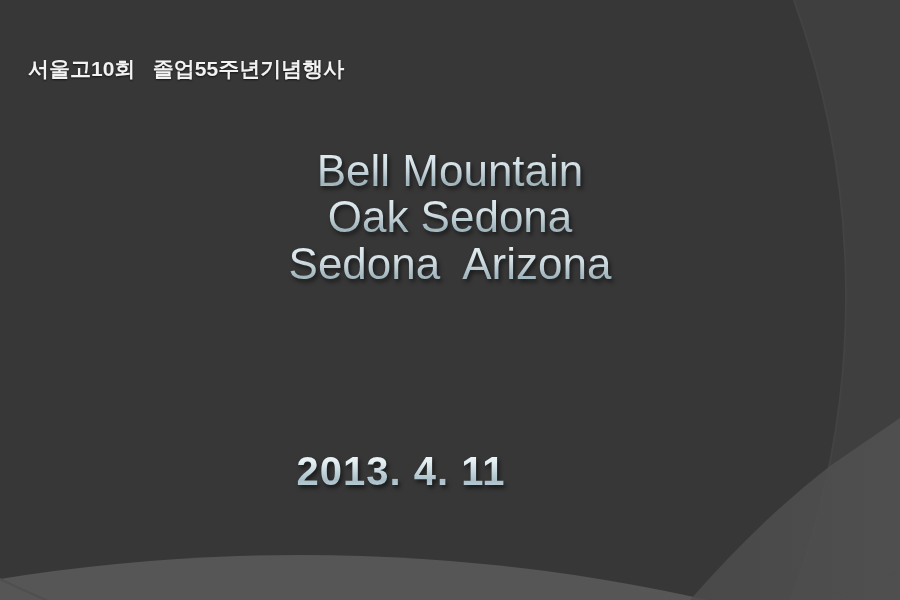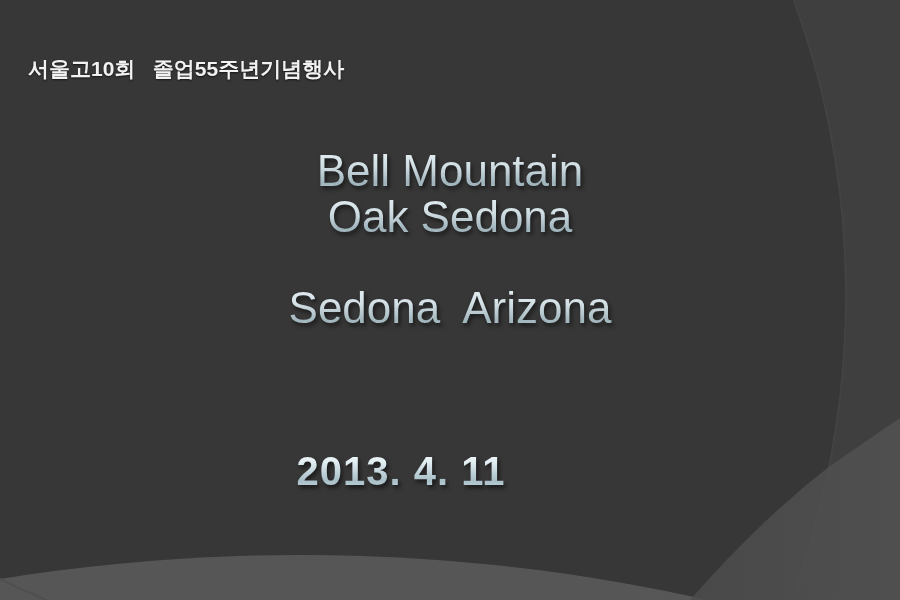--- a/index.html
+++ b/index.html
@@ -60,21 +60,20 @@
     color: #c3d2d8;
     background: linear-gradient(to bottom, #e7f1f4 0%, #cfdde2 42%, #9fb3bb 76%, #b8c9d0 100%);
     -webkit-background-clip: text;
     background-clip: text;
     -webkit-text-fill-color: transparent;
     filter: drop-shadow(2px 3px 2px rgba(0,0,0,0.55));
   }
 
   #subtitle-line {
     display: block;
-    margin-top: 44px;
     font-size: 44px;
     font-weight: normal;
     line-height: 48px;
     white-space: pre;
     color: #c3d2d8;
     background: linear-gradient(to bottom, #eaf3f6 0%, #d2dfe4 42%, #a2b6bd 76%, #bbccd3 100%);
     -webkit-background-clip: text;
     background-clip: text;
     -webkit-text-fill-color: transparent;
     filter: drop-shadow(2px 3px 2px rgba(0,0,0,0.55));

